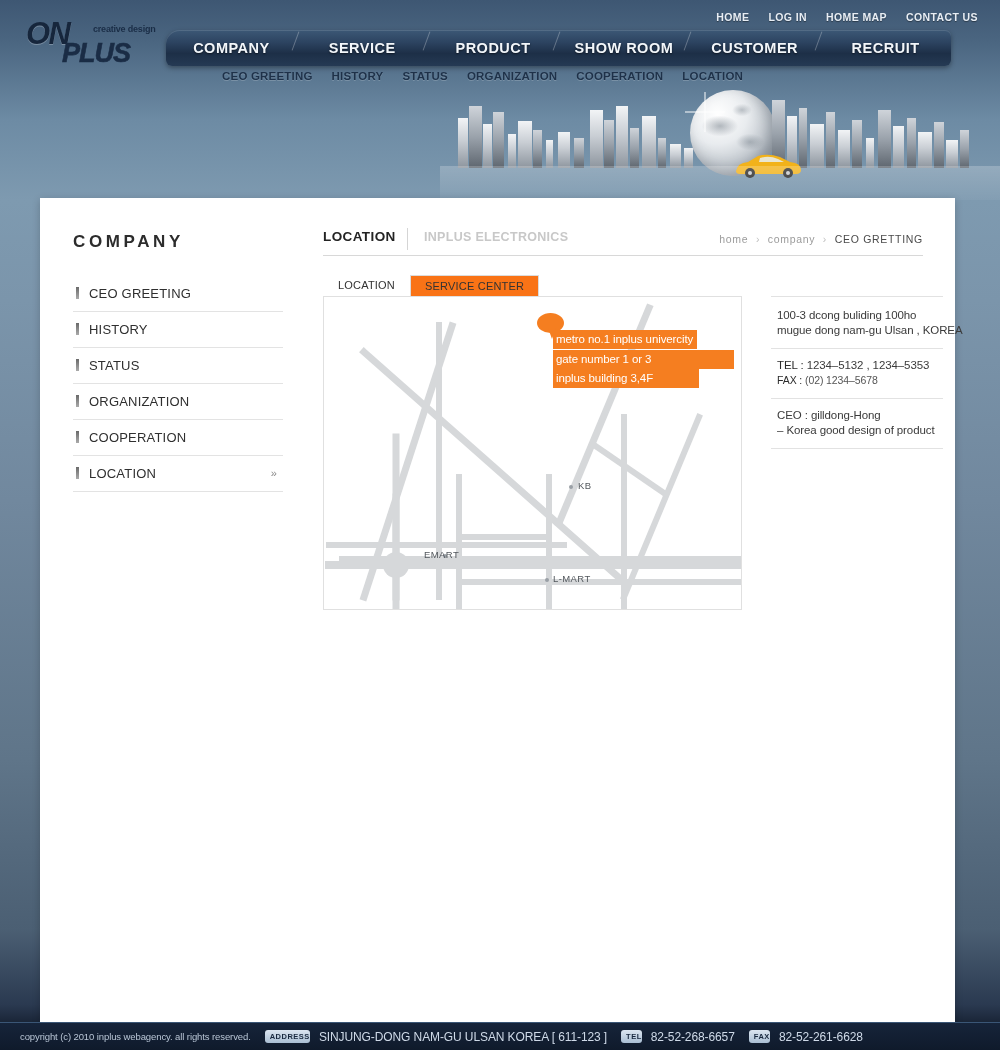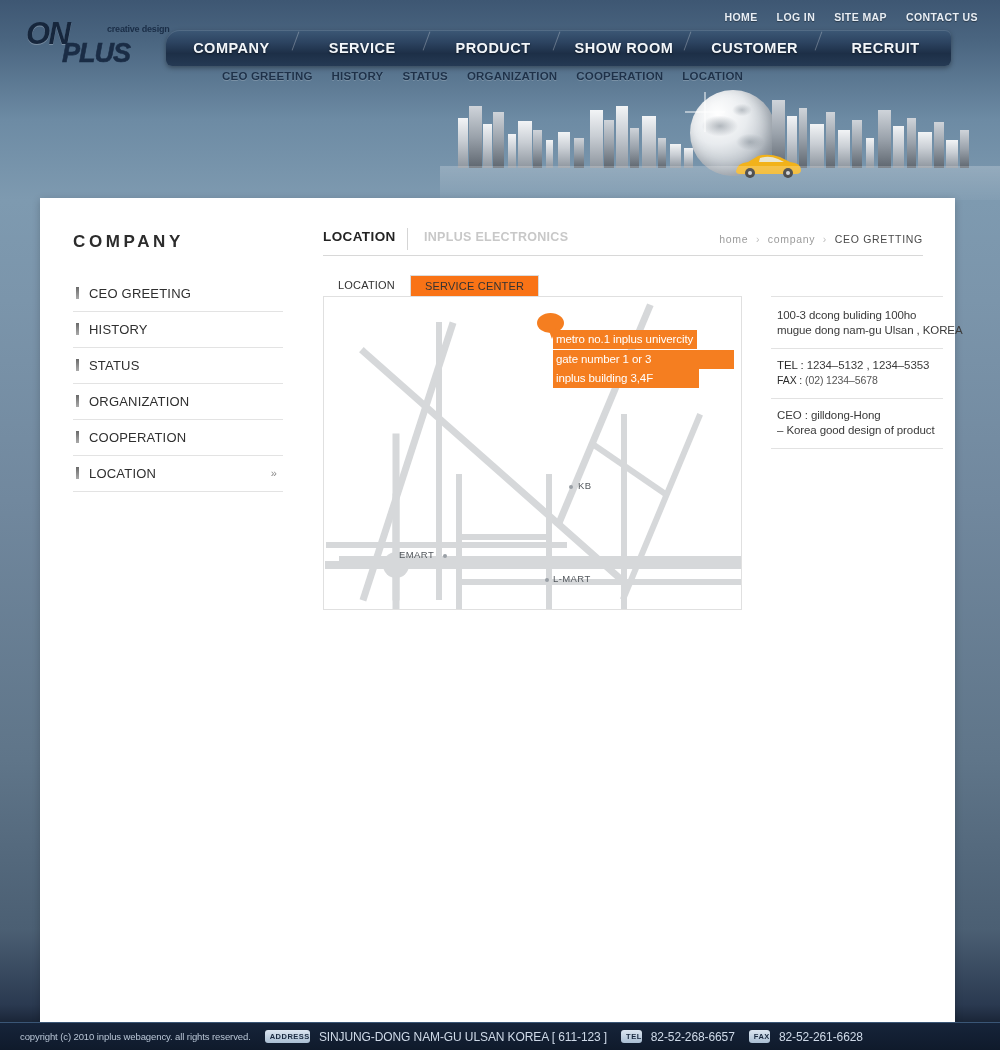--- a/index.html
+++ b/index.html
@@ -43,21 +43,21 @@
     position:absolute; left:26px; top:20px; z-index:30;
     width:150px; height:44px;
   }
   #logo .lg-main {
     font-size:31px; font-weight:bold; font-style:italic;
     color:#16263c; letter-spacing:-1.5px; line-height:.9;
     text-shadow:0 1px 0 rgba(255,255,255,.25);
     font-family:"Liberation Sans", sans-serif;
   }
   #logo .lg-tag {
-    position:absolute; left:81px; top:4px;
+    position:absolute; left:67px; top:4px;
     font-size:9px; color:#1a2d46; font-weight:bold; letter-spacing:-.2px;
   }
   #logo .lg-plus {
     position:absolute; left:36px; top:18px;
     font-size:27px; font-weight:bold; font-style:italic;
     color:#1a2c45; letter-spacing:-1px;
     -webkit-text-stroke:0.6px #1a2c45;
   }
 
   
@@ -241,21 +241,21 @@
   #footer .fval { font-size:12px; color:#cfdae8; letter-spacing:-.1px; }
 </style>
 </head>
 <body>
 
 <div id="sky"></div>
 
 <div id="utilnav">
   <a>HOME</a>
   <a>LOG IN</a>
-  <a>SITE MAP</a>
+  <a>HOME MAP</a>
   <a>CONTACT US</a>
 </div>
 
 <div id="logo">
   <div class="lg-main">ON</div>
   <div class="lg-tag">creative design</div>
   <div class="lg-plus">PLUS</div>
 </div>
 
 <div id="mainnav">
@@ -409,21 +409,21 @@
           <line x1="5" y1="248" x2="240" y2="248" stroke-width="6"></line>
           <line x1="18" y1="262" x2="415" y2="262" stroke-width="6"></line>
           <line x1="135" y1="285" x2="415" y2="285" stroke-width="6"></line>
         </g>
       </svg>
 
       <div class="mdot" style="left:245px;top:188px;"></div>
       <div class="mlabel" style="left:254px;top:183px;">KB</div>
 
       <div class="mdot" style="left:119px;top:257px;"></div>
-      <div class="mlabel" style="left:75px;top:252px;">EMART</div>
+      <div class="mlabel" style="left:100px;top:252px;">EMART</div>
 
       <div class="mdot" style="left:221px;top:281px;"></div>
       <div class="mlabel" style="left:229px;top:276px;">L-MART</div>
 
       <div id="pin"></div>
       <div class="callout" style="left:229px;top:33px;">metro no.1 inplus univercity</div>
       <div class="callout" style="left:229px;top:53px;width:181px;">gate number 1 or 3</div>
       <div class="callout" style="left:229px;top:72px;width:146px;">inplus building 3,4F</div>
     </div>
 

